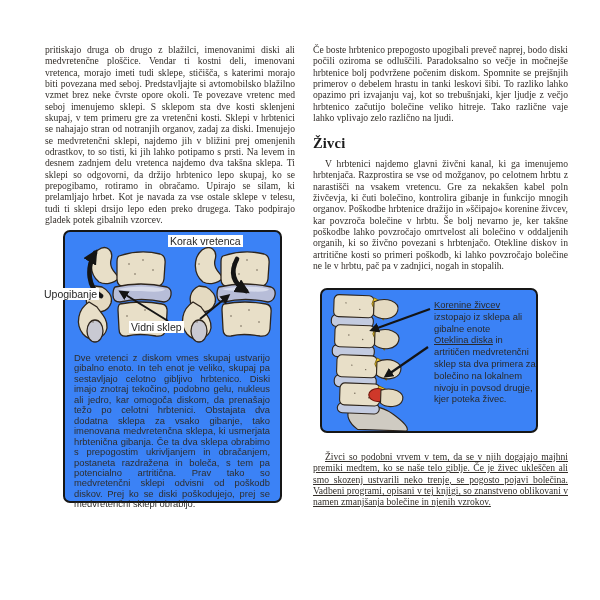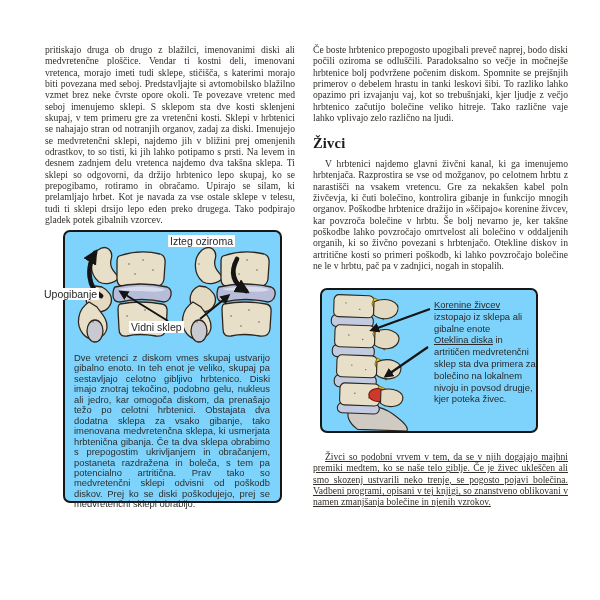--- a/index.html
+++ b/index.html
@@ -3,21 +3,21 @@
 <meta charset="utf-8">
 <style>
   html,body{margin:0;padding:0;background:#fff;}
   #page{position:relative;width:600px;height:544px;background:#ffffff;overflow:hidden;
         font-family:"Liberation Serif", serif;color:#332e29;}
   .body-text{position:absolute;font-size:9.6px;line-height:11.35px;text-align:justify;
              color:#332e29;}
   .indent{text-indent:12px;}
   h2.section{position:absolute;margin:0;font-family:Liberation Serif, serif;
              font-weight:bold;font-size:14.5px;color:#1c1c1c;letter-spacing:.2px;}
-  .figbox{position:absolute;border:2px solid #161616;border-radius:7px;background:#7dd3fc;}
+  .figbox{position:absolute;border:2px solid #161616;border-radius:7px;background:#3b82f6;}
   .figlabel{position:absolute;font-family:"Liberation Sans",sans-serif;font-size:10.5px;
             color:#262626;white-space:nowrap;background:#fff;padding:0 2px;}
   .caption{position:absolute;left:9px;top:121px;width:196px;font-size:9.4px;
            line-height:10.45px;text-align:justify;color:#2e2e2e;
            font-family:"Liberation Sans",sans-serif;}
   .nervelabels{position:absolute;left:112px;top:9px;width:102px;font-size:9.4px;
                line-height:11.8px;color:#2a2a2a;font-family:"Liberation Sans",sans-serif;}
   .nervelabels .u{text-decoration:underline;}
   .footer-rule{position:absolute;left:48px;top:545px;width:520px;height:1.5px;
                background:#a9a9a9;}
@@ -86,21 +86,21 @@
 
       <path d="M172,27 C165,40 168,51 181,59" fill="none" stroke="#141414" stroke-width="4.6" stroke-linecap="round" marker-end="url(#mthick)"></path>
 
       <path d="M103,89 L56,60" fill="none" stroke="#141414" stroke-width="2" marker-end="url(#mthin)"></path>
       <path d="M135,87 L163,64" fill="none" stroke="#141414" stroke-width="2" marker-end="url(#mthin)"></path>
     </svg>
 
     <div class="caption">Dve vretenci z diskom vmes skupaj ustvarijo gibalno enoto. In teh enot je veliko, skupaj pa sestavljajo celotno gibljivo hrbtenico. Diski imajo znotraj tekočino, podobno gelu, nukleus ali jedro, kar omogoča diskom, da prenašajo težo po celotni hrbtenici. Obstajata dva dodatna sklepa za vsako gibanje, tako imenovana medvretenčna sklepa, ki usmerjata hrbtenična gibanja. Če ta dva sklepa obrabimo s prepogostim ukrivljanjem in obračanjem, postaneta razdražena in boleča, s tem pa potencialno artritična. Prav tako so medvretenčni sklepi odvisni od poškodb diskov. Prej ko se diski poškodujejo, prej se medvretenčni sklepi obrabijo.</div>
   </div>
 
-  <div class="figlabel" style="left:168px;top:235px;">Izteg oziroma</div>
+  <div class="figlabel" style="left:168px;top:235px;">Korak vretenca</div>
   <div class="figlabel" style="left:42px;top:288px;">Upogibanje</div>
   <div class="figlabel" style="left:129px;top:321px;">Vidni sklep</div>
 
   <div class="figbox" style="left:320px;top:288px;width:214px;height:141px;">
     <svg width="214" height="141" viewBox="0 0 214 141" style="position:absolute;left:0;top:0;">
       <defs>
         <marker id="mthin2" viewBox="0 0 10 10" refX="7" refY="5" markerWidth="4.5" markerHeight="4.5" orient="auto">
           <path d="M0,0 L10,5 L0,10 z" fill="#141414"></path>
         </marker>
       </defs>

